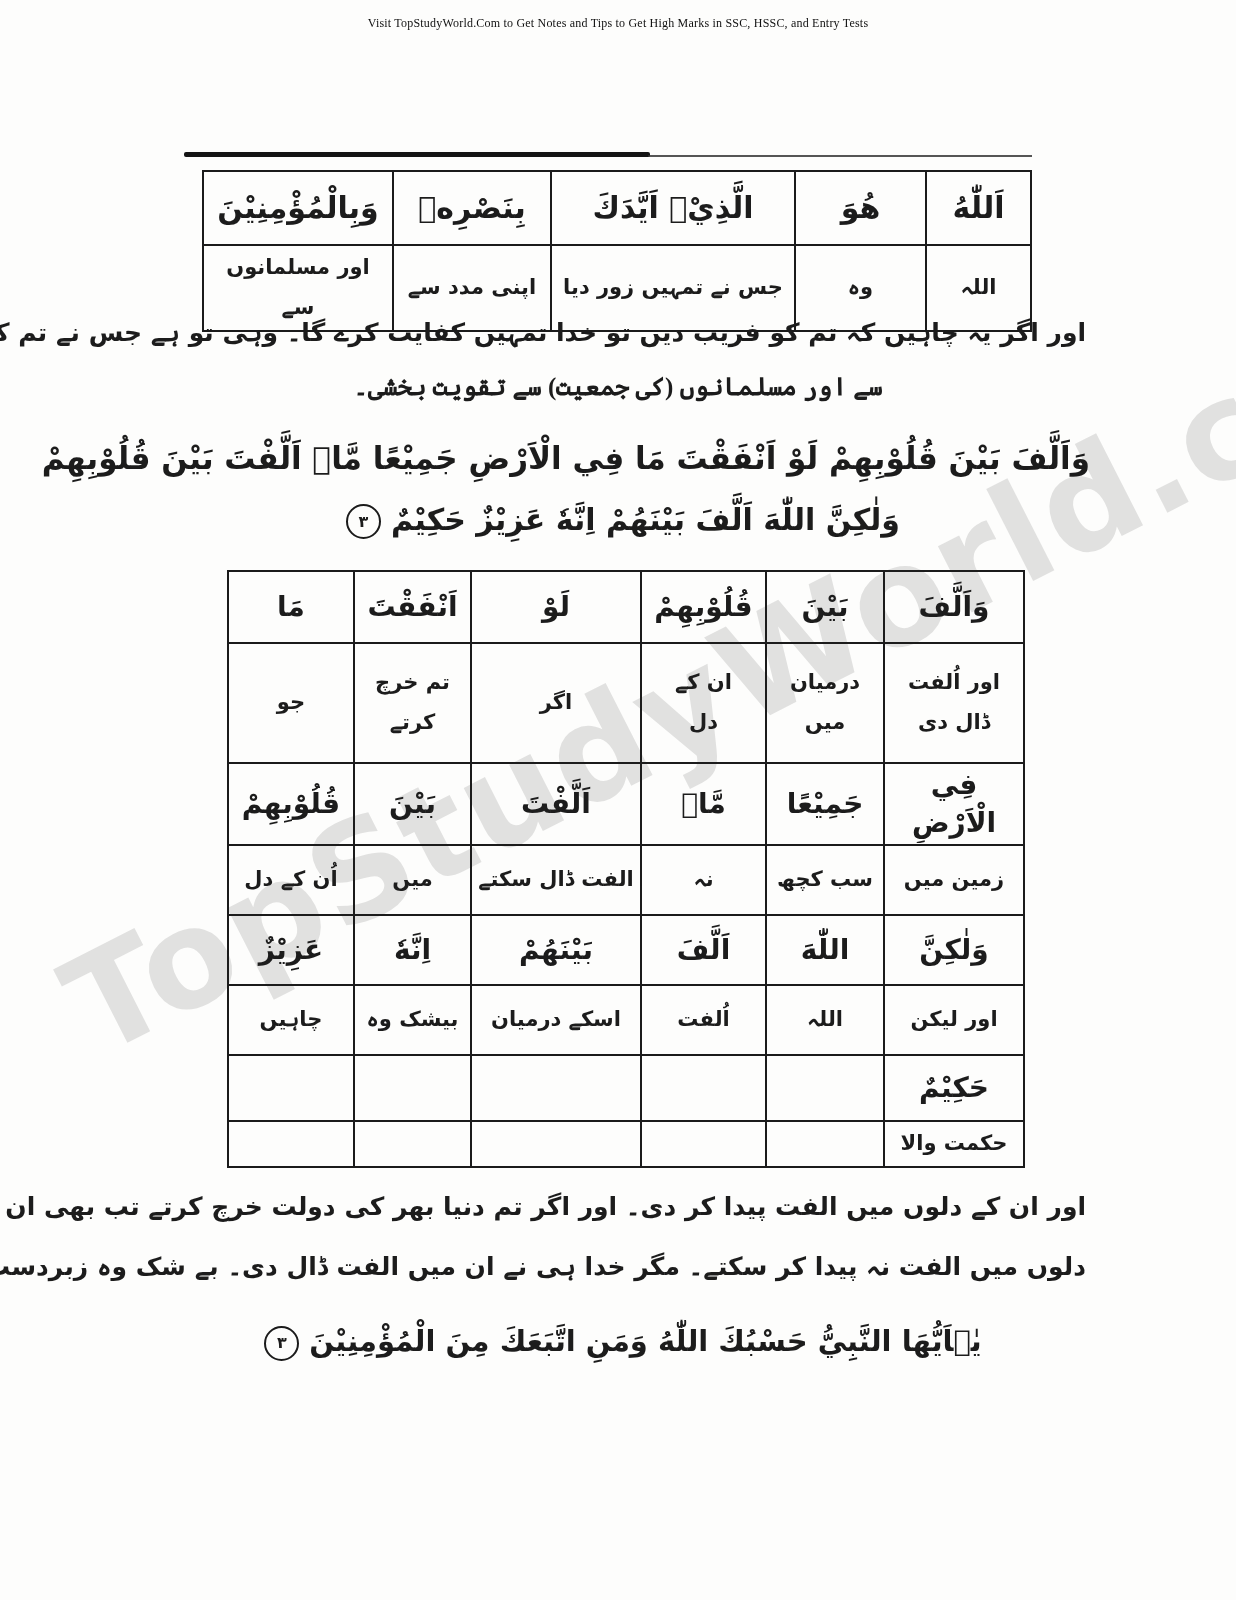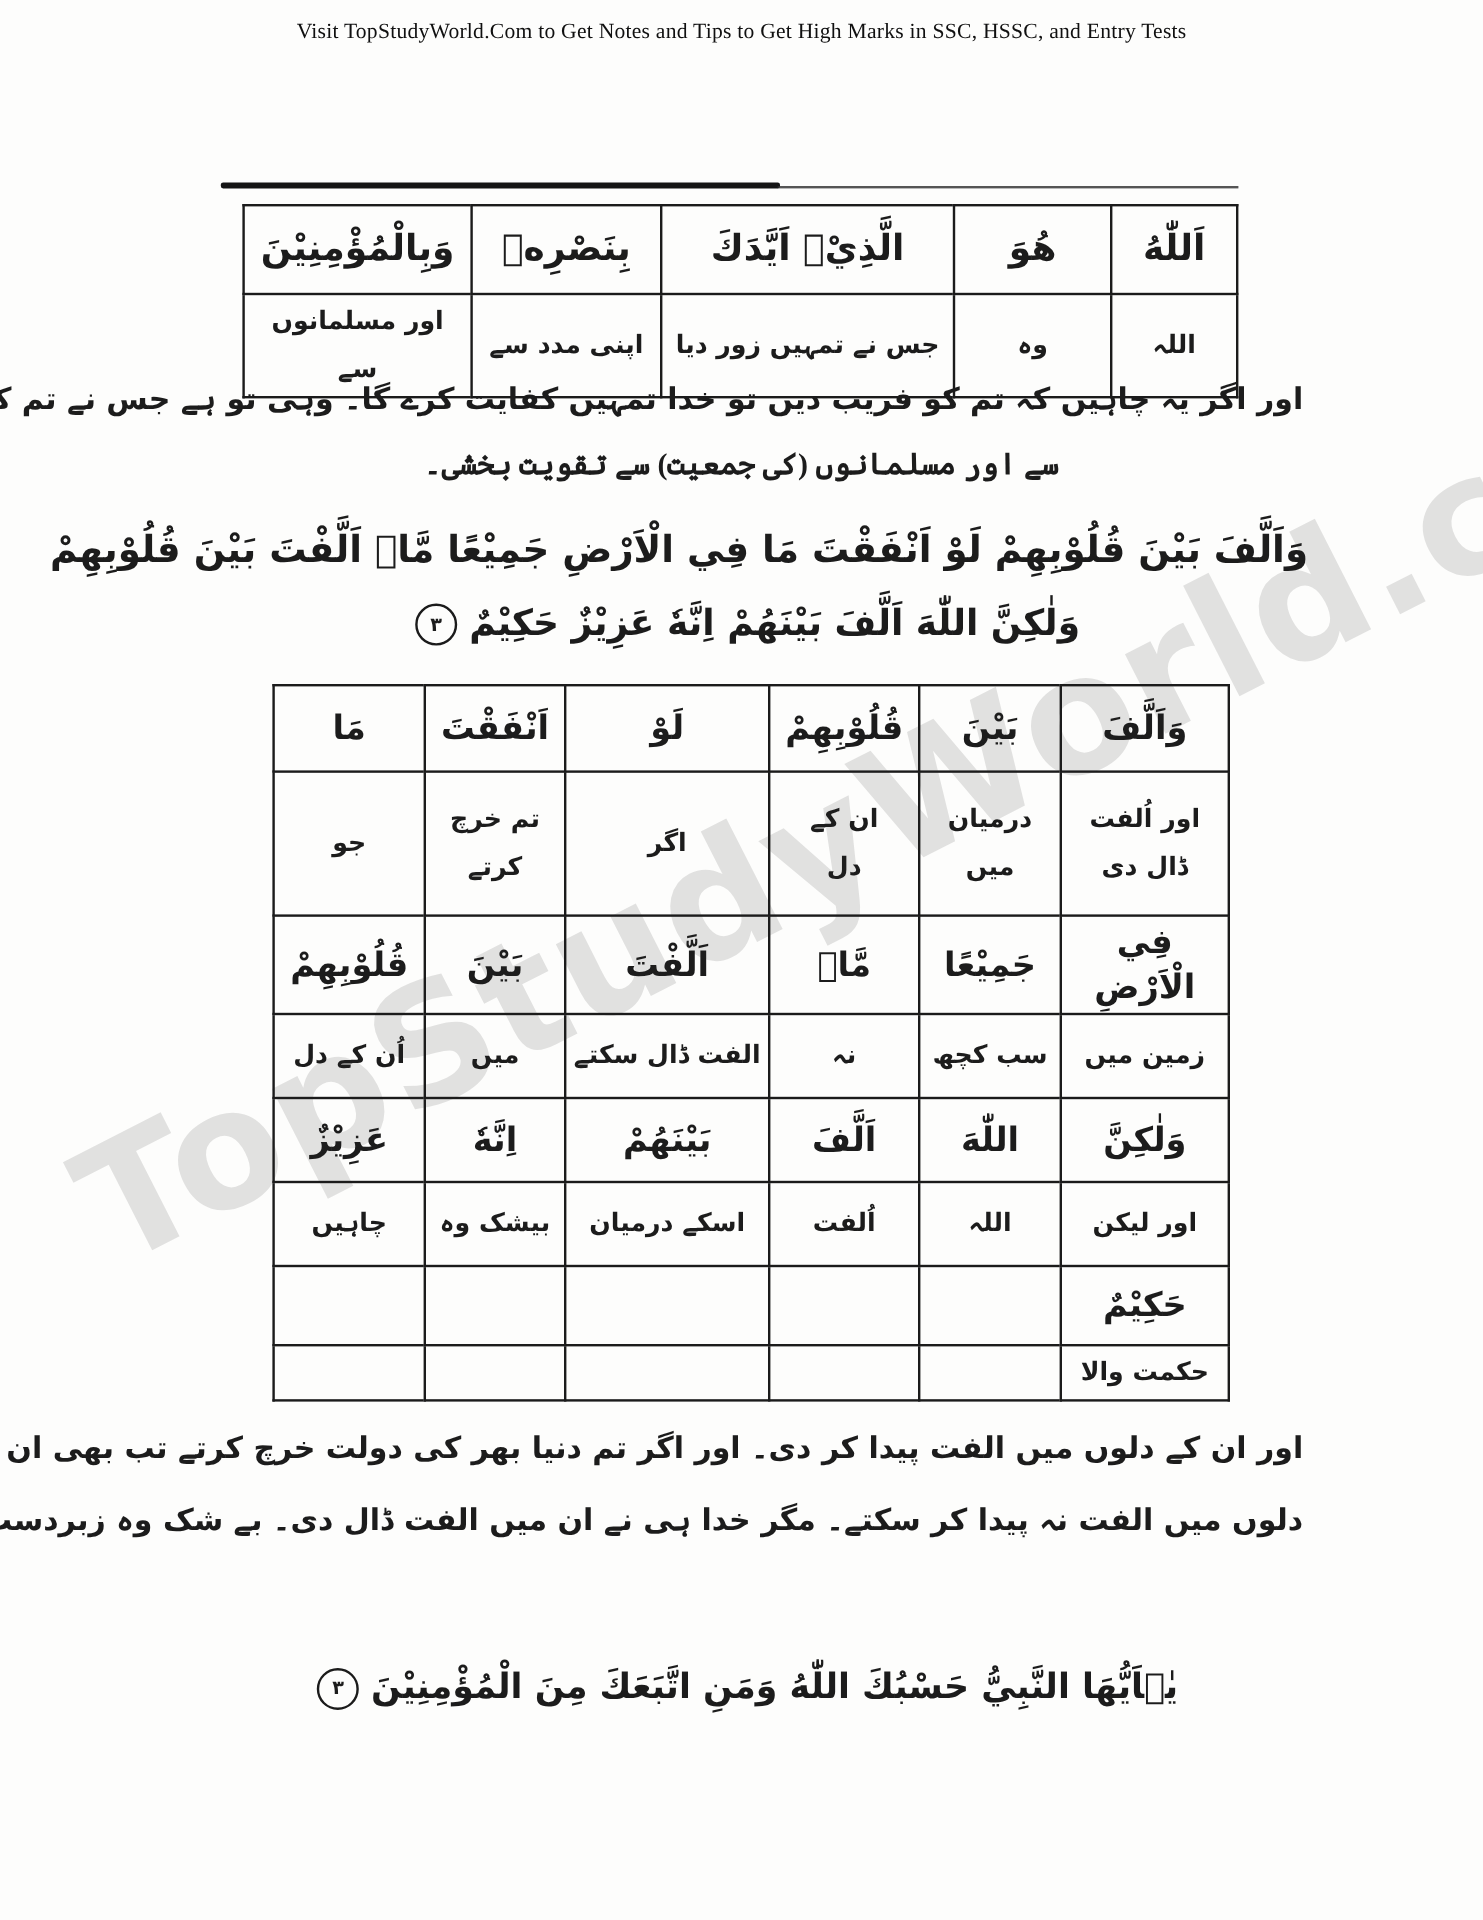--- a/index.html
+++ b/index.html
@@ -12,21 +12,21 @@
     width:1236px;height:1600px;
     background:var(--paper);
     color:var(--ink);
     font-family:"DejaVu Sans",sans-serif;
     overflow:hidden;
   }
   .site-header{
     position:absolute;top:16px;left:0;width:100%;
     text-align:center;
     font-family:"Liberation Serif",serif;
-    font-size:18px;letter-spacing:.2px;
+    font-size:12px;letter-spacing:.2px;
     color:#101010;
   }
   .top-rule{
     position:absolute;left:184px;top:152px;width:466px;height:5px;
     background:#141414;border-radius:2px;
   }
   .top-rule-ext{
     position:absolute;left:648px;top:155px;width:384px;height:2px;
     background:#2a2a2a;opacity:.8;
   }
@@ -49,21 +49,21 @@
   .r5{height:70px;} .r6{height:70px;} .r7{height:66px;} .r8{height:46px;}
 
   .rtl-line{direction:rtl;white-space:nowrap;font-weight:bold;}
   .trans1-l1{position:absolute;left:150px;right:150px;top:318px;text-align:right;font-size:25px;}
   .trans1-l2{position:absolute;left:150px;right:150px;top:372px;text-align:center;font-size:25px;font-family:Liberation Serif, serif;}
   .verse1-l1{position:absolute;left:146px;right:146px;top:440px;text-align:right;font-size:31px;}
   .verse1-l2{position:absolute;left:146px;right:146px;top:502px;text-align:center;font-size:30px;}
   .trans2-l1{position:absolute;left:148px;right:150px;top:1192px;text-align:right;font-size:25px;}
   .trans2-l2{position:absolute;left:148px;right:150px;top:1252px;text-align:right;font-size:25px;}
   .trans2-l3{position:absolute;left:148px;right:160px;top:1305px;text-align:right;font-size:25px;}
-  .verse2{position:absolute;left:146px;right:146px;top:1388px;text-align:center;font-size:29px;}
+  .verse2{position:absolute;left:146px;right:146px;top:1324px;text-align:center;font-size:29px;}
 
   .ayah-mark{
     display:inline-flex;align-items:center;justify-content:center;
     width:31px;height:31px;border:2.5px solid #1b1b1b;border-radius:50%;
     font-size:16px;font-weight:bold;margin:0 10px;vertical-align:middle;
     line-height:1;
   }
   .watermark{
     position:absolute;left:10px;top:668px;width:1216px;
     text-align:center;

